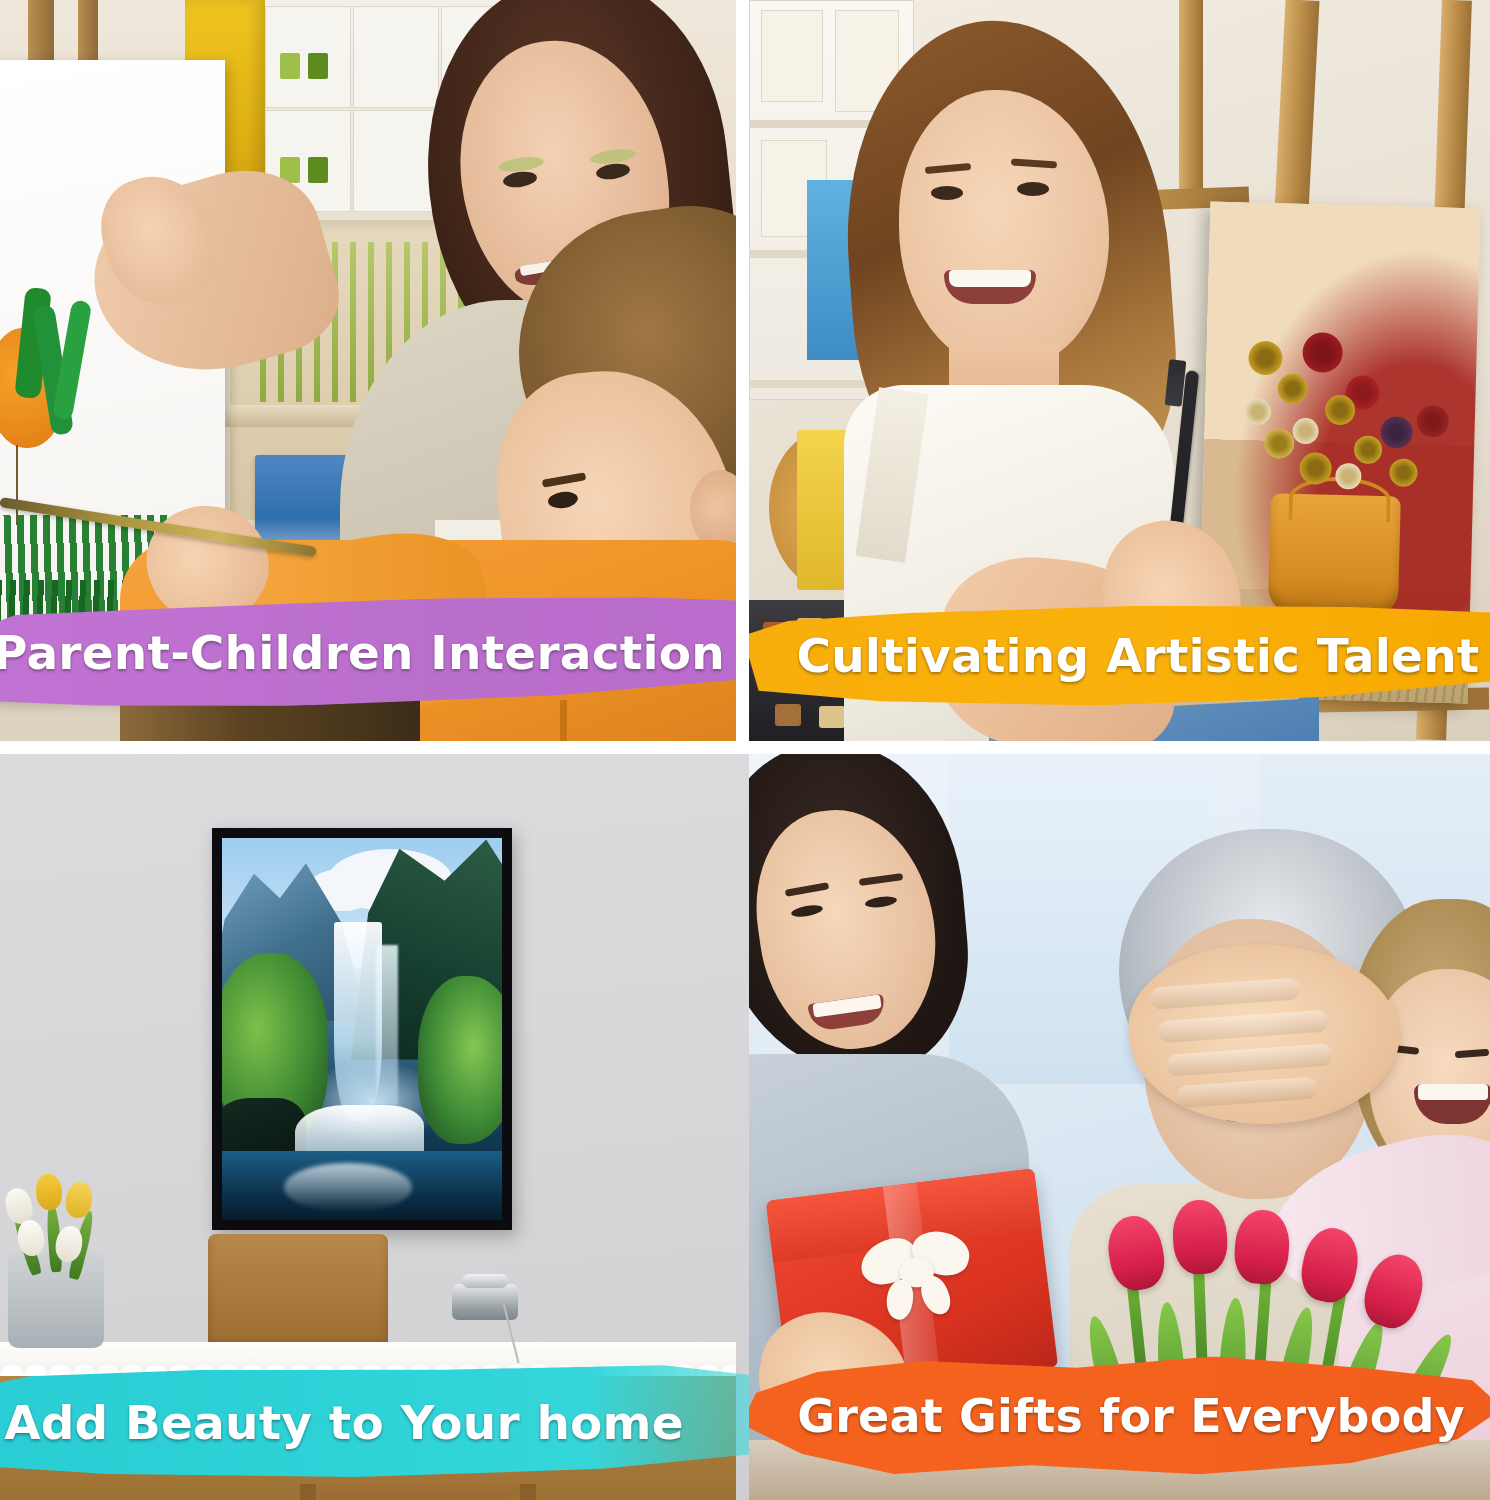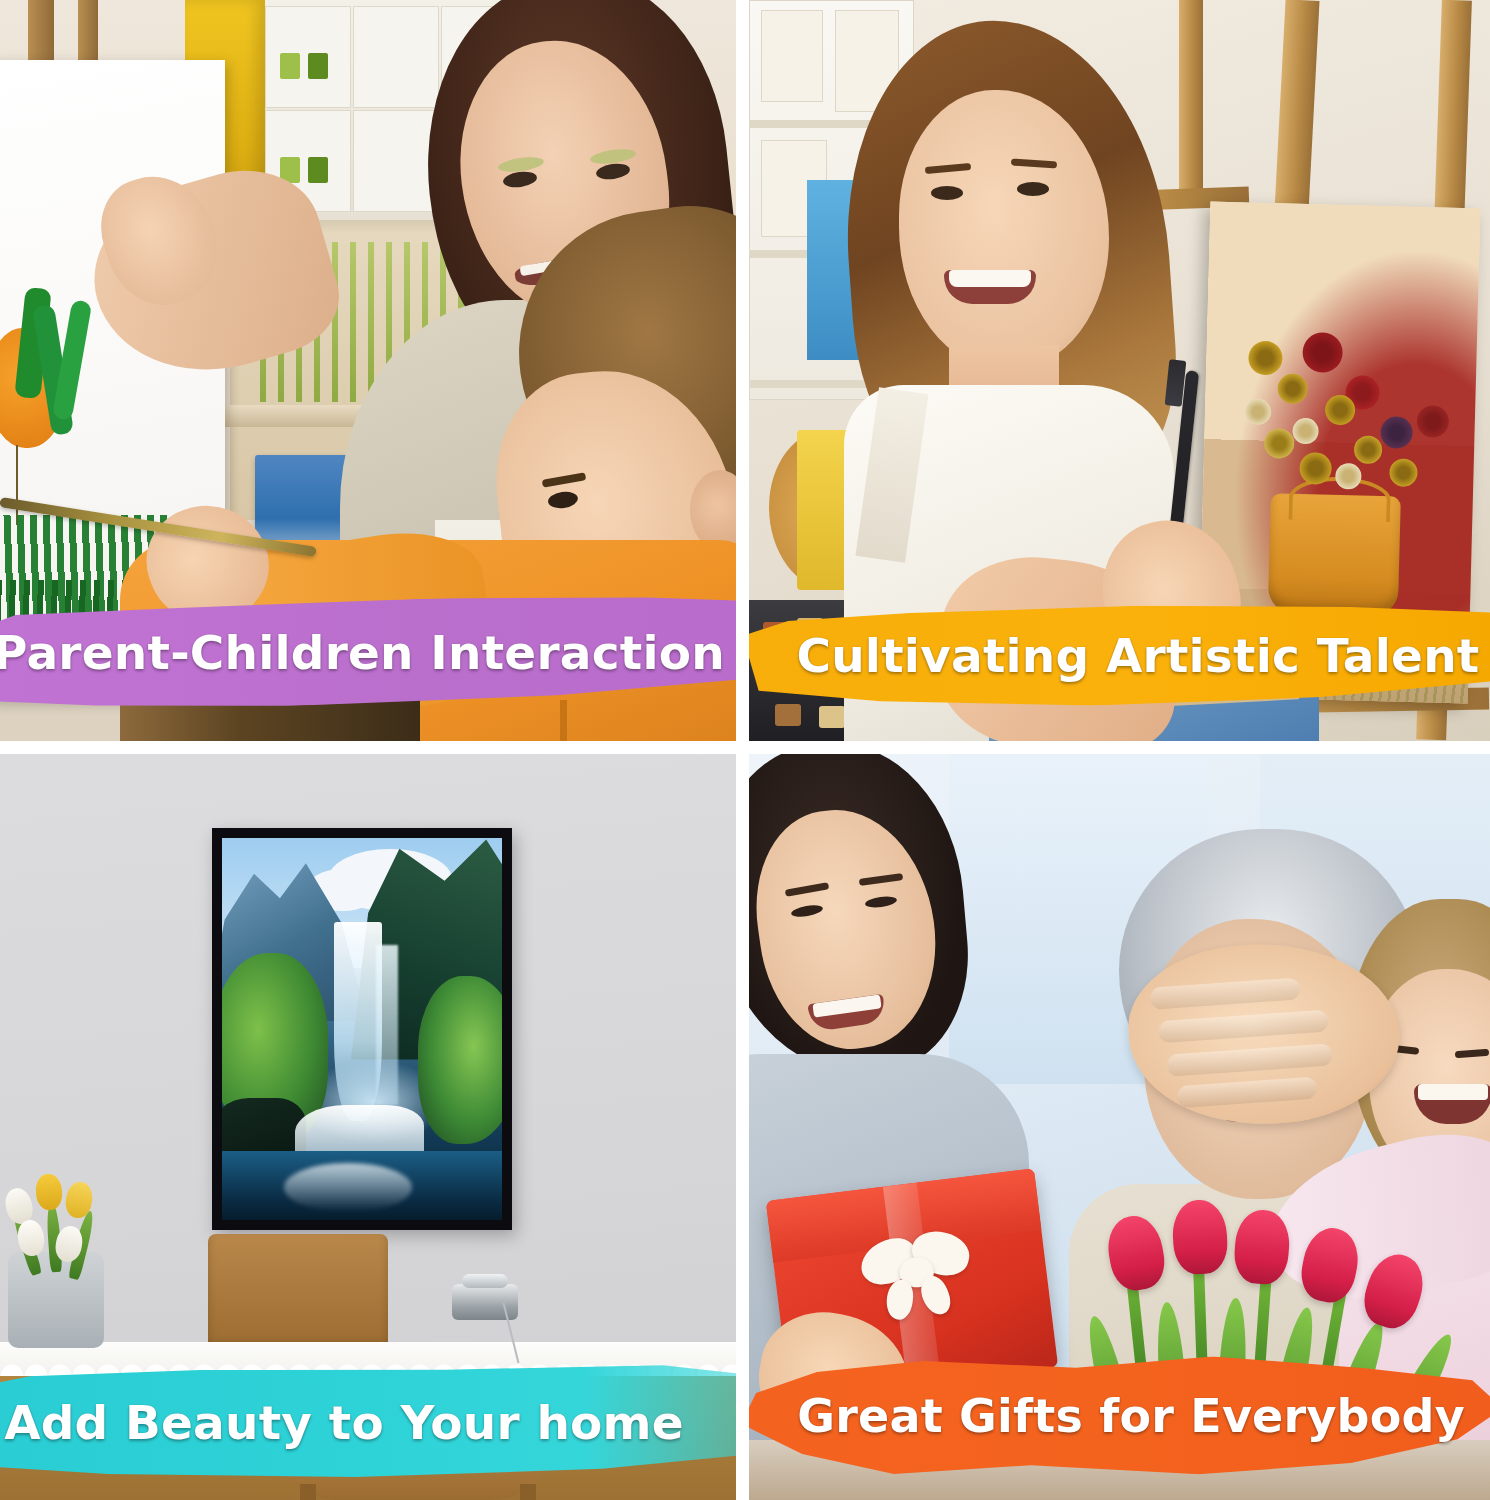--- a/index.html
+++ b/index.html
@@ -4,21 +4,21 @@
 <style>
   html,body{margin:0;padding:0;background:#fff;}
   body{width:1490px;height:1500px;overflow:hidden;font-family:"Liberation Sans",sans-serif;}
 
   .collage{position:relative;width:1490px;height:1500px;background:#ffffff;}
 
   
   .q{position:absolute;overflow:hidden;background:#e9e9e9;}
   #q-tl{left:0;top:0;width:736px;height:741px;}
   #q-tr{left:749px;top:0;width:741px;height:741px;}
-  #q-bl{left:0;top:754px;width:736px;height:746px;}
+  #q-bl{left:0;top:754px;width:736px;height:746px;padding-left:35px;}
   #q-br{left:749px;top:754px;width:741px;height:746px;}
 
   .scene{position:absolute;inset:0;}
 
   
   .tl-bg{position:absolute;inset:0;
     background:
       linear-gradient(180deg,#efe7db 0%,#e7ddcd 40%,#ddd2c0 100%);}
   .tl-shelfwall{position:absolute;left:255px;top:0;width:250px;height:230px;
     background:linear-gradient(180deg,#f3f0e8,#e5e0d2);}

